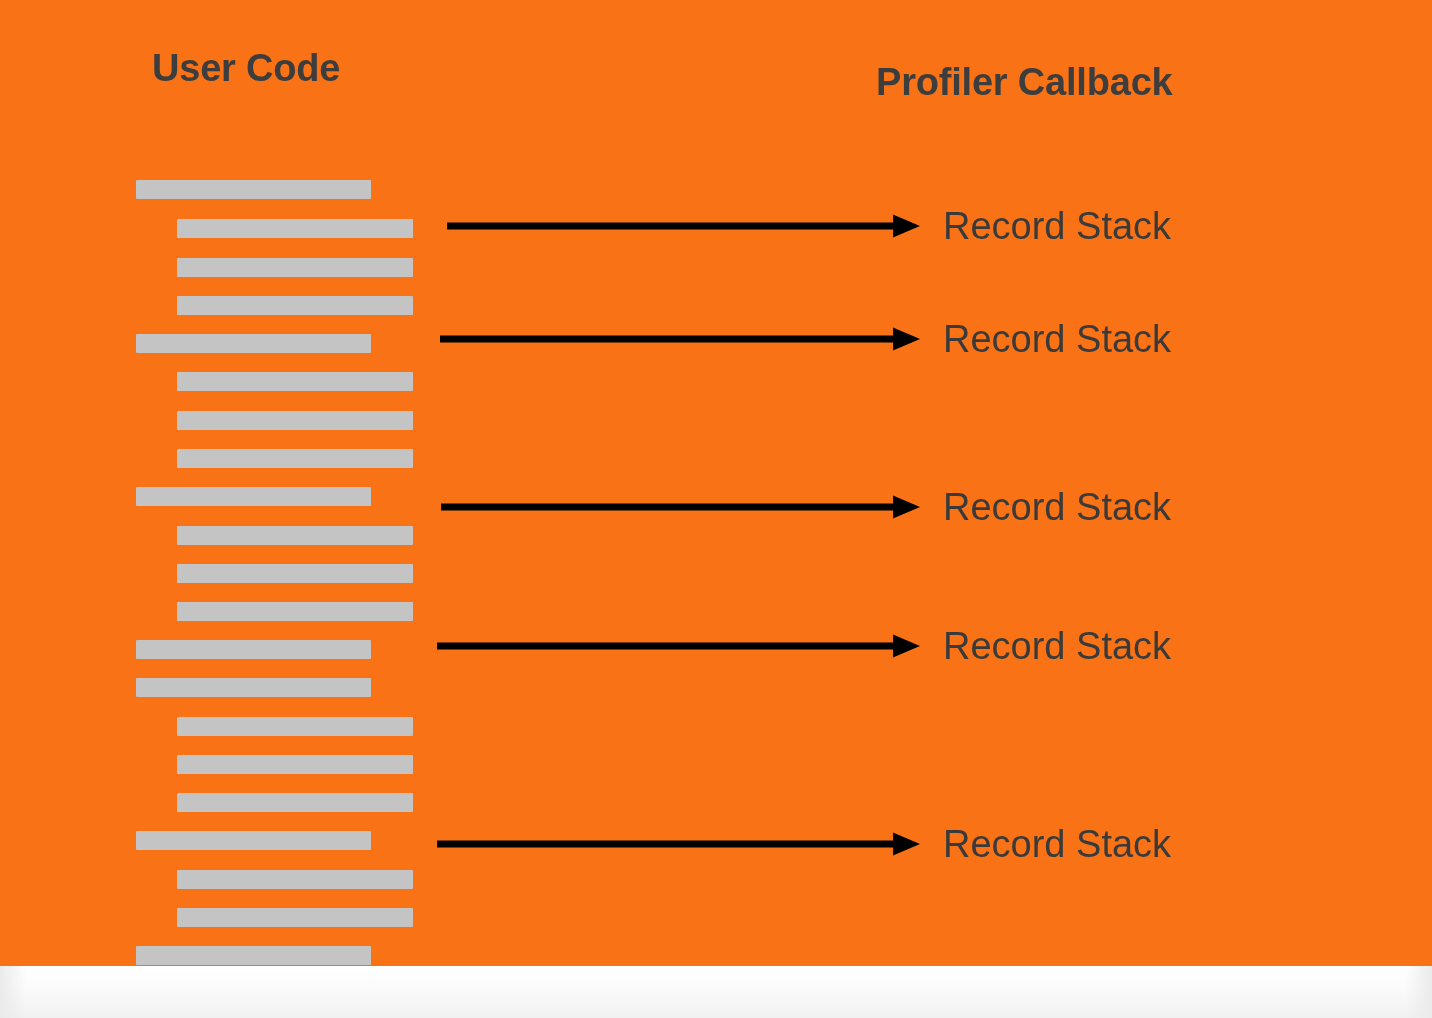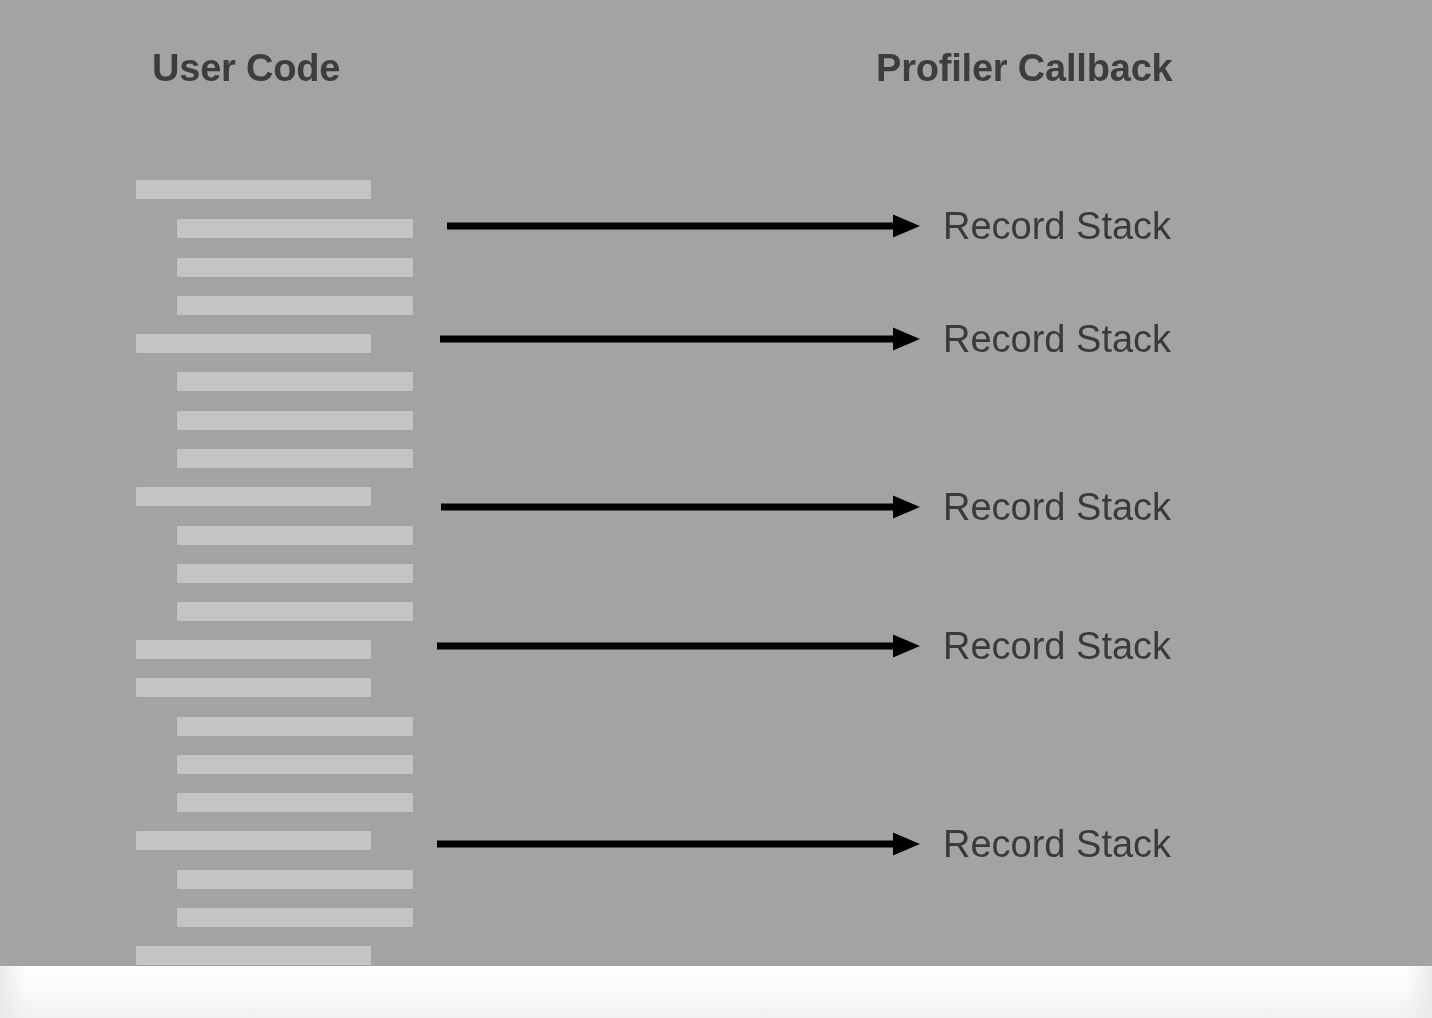--- a/index.html
+++ b/index.html
@@ -4,21 +4,21 @@
 <style>
   html, body {
     margin: 0;
     padding: 0;
     background: #ffffff;
   }
   #slide {
     position: relative;
     width: 1432px;
     height: 1018px;
-    background: #a3a3a3;
+    background: #f97316;
     overflow: hidden;
     font-family: "Liberation Sans", sans-serif;
   }
 
   
   .col-title {
     position: absolute;
     font-weight: bold;
     color: #3d3d3d;
     font-size: 38px;
@@ -89,21 +89,21 @@
     pointer-events: none;
   }
 </style>
 </head>
 <body>
 
 <div id="slide">
 
   <div class="col-title" id="title-user-code" style="left: 152px; top: 47px;">User Code</div>
 
-  <div class="col-title" id="title-profiler" style="left: 876px; top: 47px;">Profiler Callback</div>
+  <div class="col-title" id="title-profiler" style="left: 876px; top: 61px;">Profiler Callback</div>
 
   <div id="code-bars">
       <div class="code-bar indent-0" style="top: 180px; left: 136px; width: 235px; height: 19px; background: rgb(196, 196, 196);"></div>
       <div class="code-bar indent-1" style="top: 219px; left: 177px; width: 236px; height: 19px; background: rgb(196, 196, 196);"></div>
       <div class="code-bar indent-1" style="top: 258px; left: 177px; width: 236px; height: 19px; background: rgb(196, 196, 196);"></div>
       <div class="code-bar indent-1" style="top: 296px; left: 177px; width: 236px; height: 19px; background: rgb(196, 196, 196);"></div>
       <div class="code-bar indent-0" style="top: 334px; left: 136px; width: 235px; height: 19px; background: rgb(196, 196, 196);"></div>
       <div class="code-bar indent-1" style="top: 372px; left: 177px; width: 236px; height: 19px; background: rgb(196, 196, 196);"></div>
       <div class="code-bar indent-1" style="top: 411px; left: 177px; width: 236px; height: 19px; background: rgb(196, 196, 196);"></div>
       <div class="code-bar indent-1" style="top: 449px; left: 177px; width: 236px; height: 19px; background: rgb(196, 196, 196);"></div>

